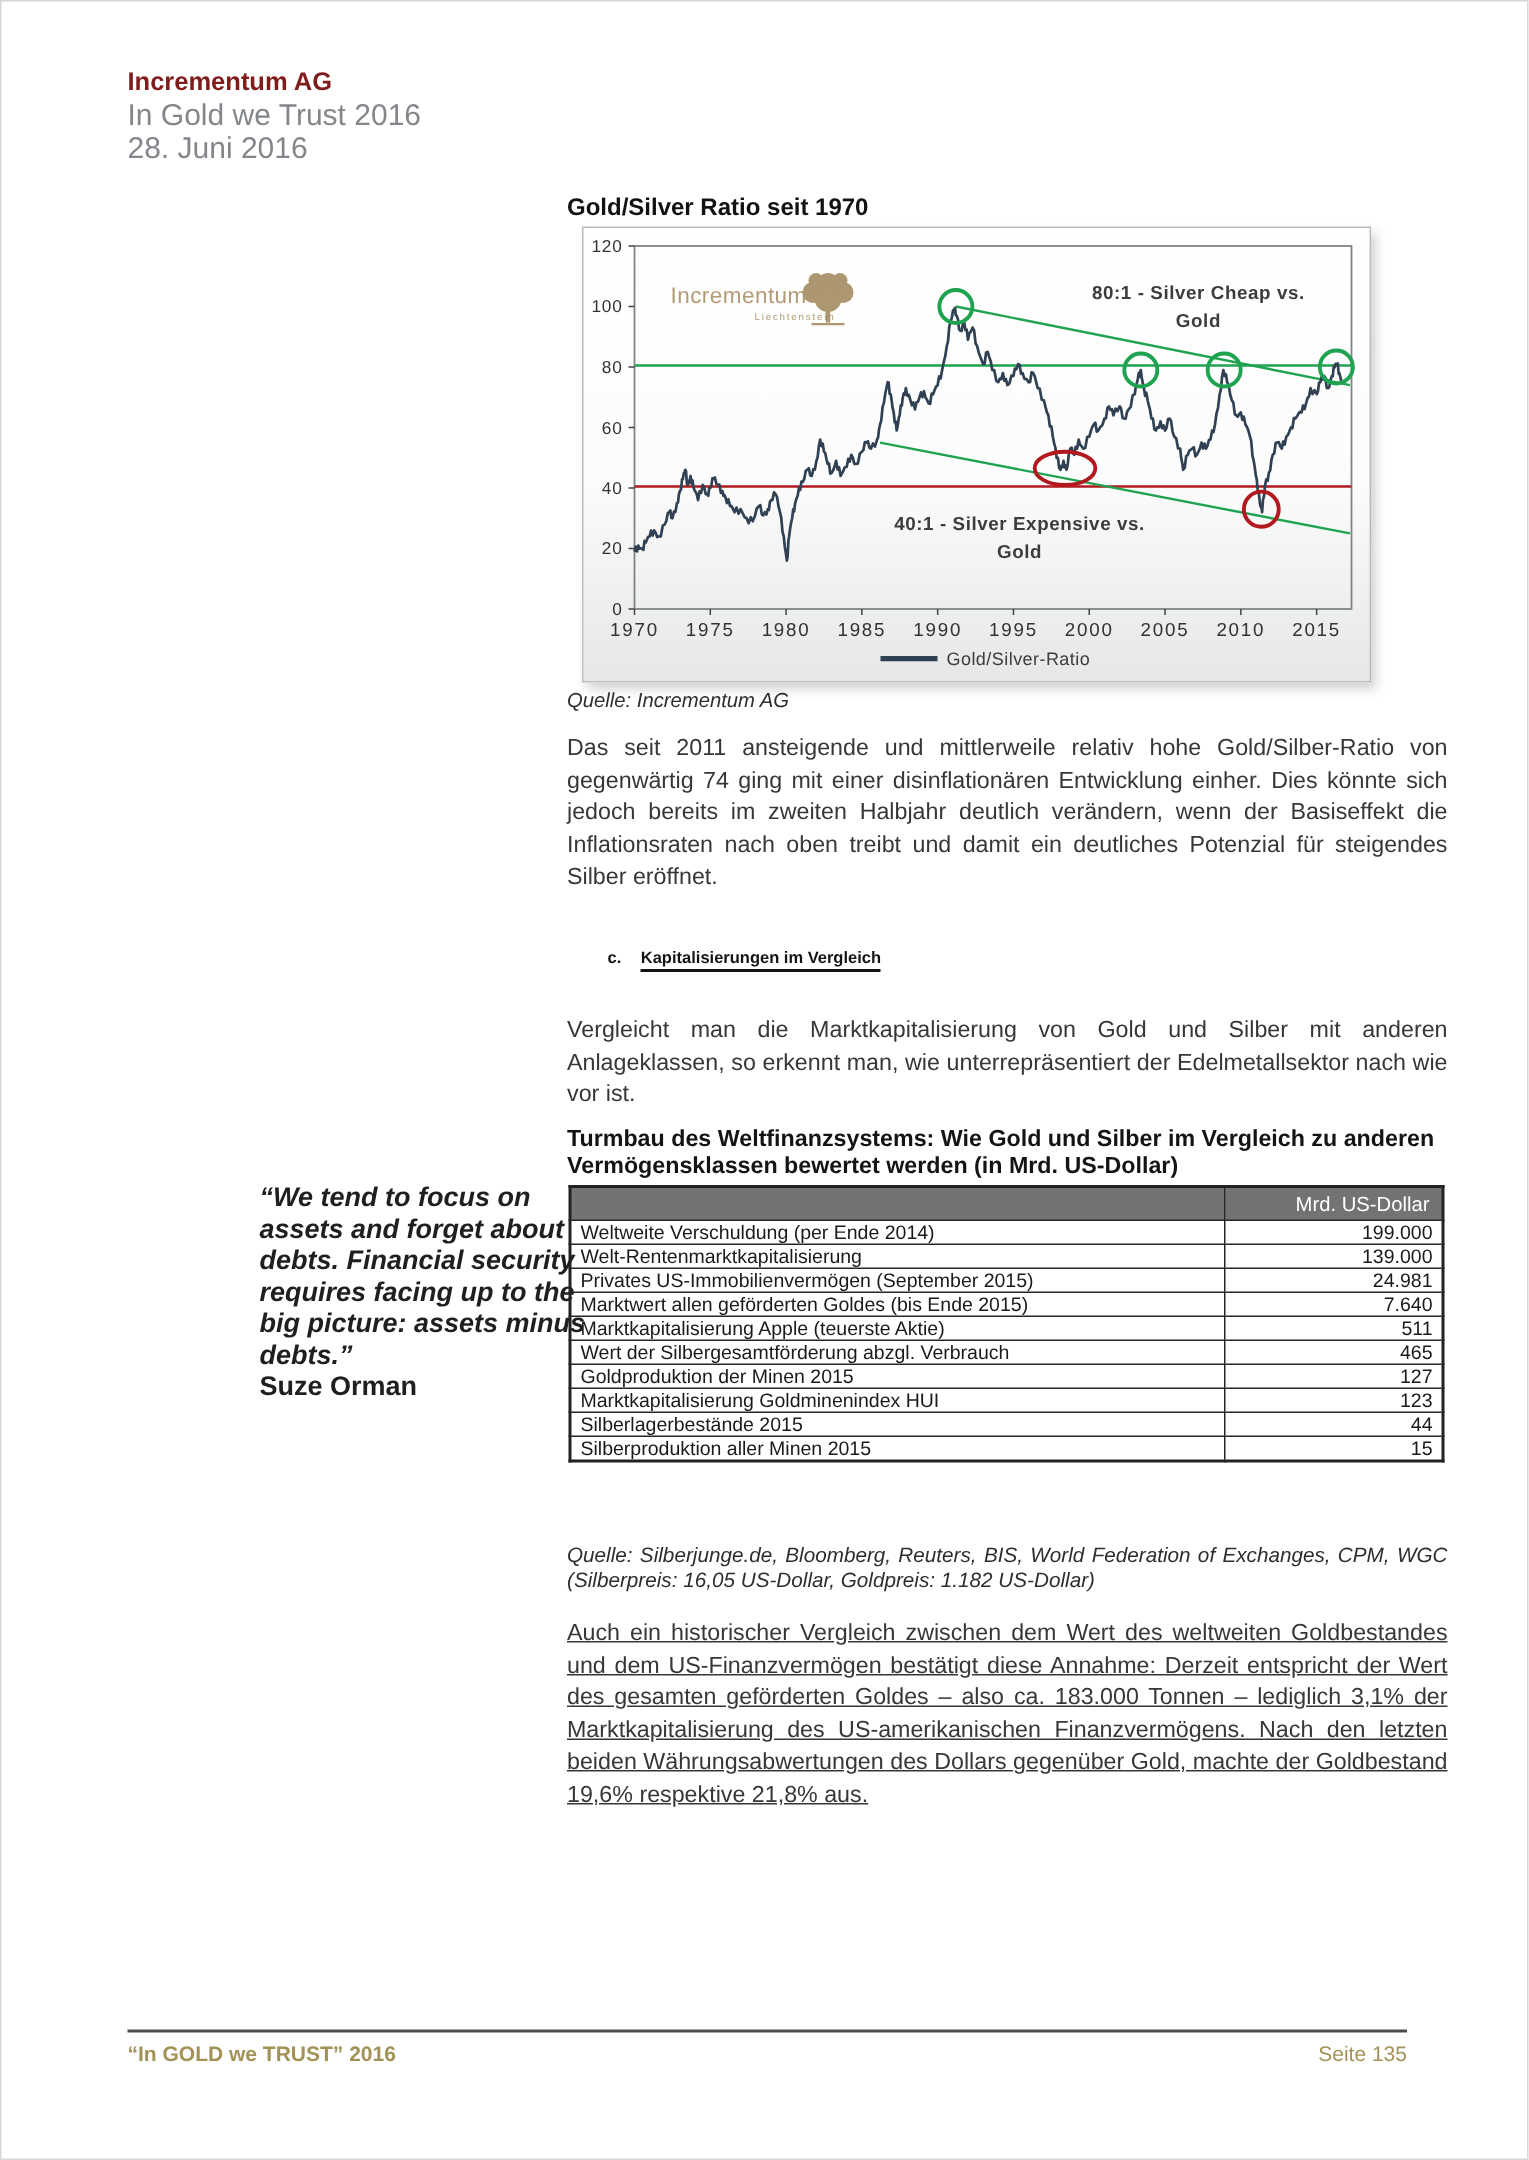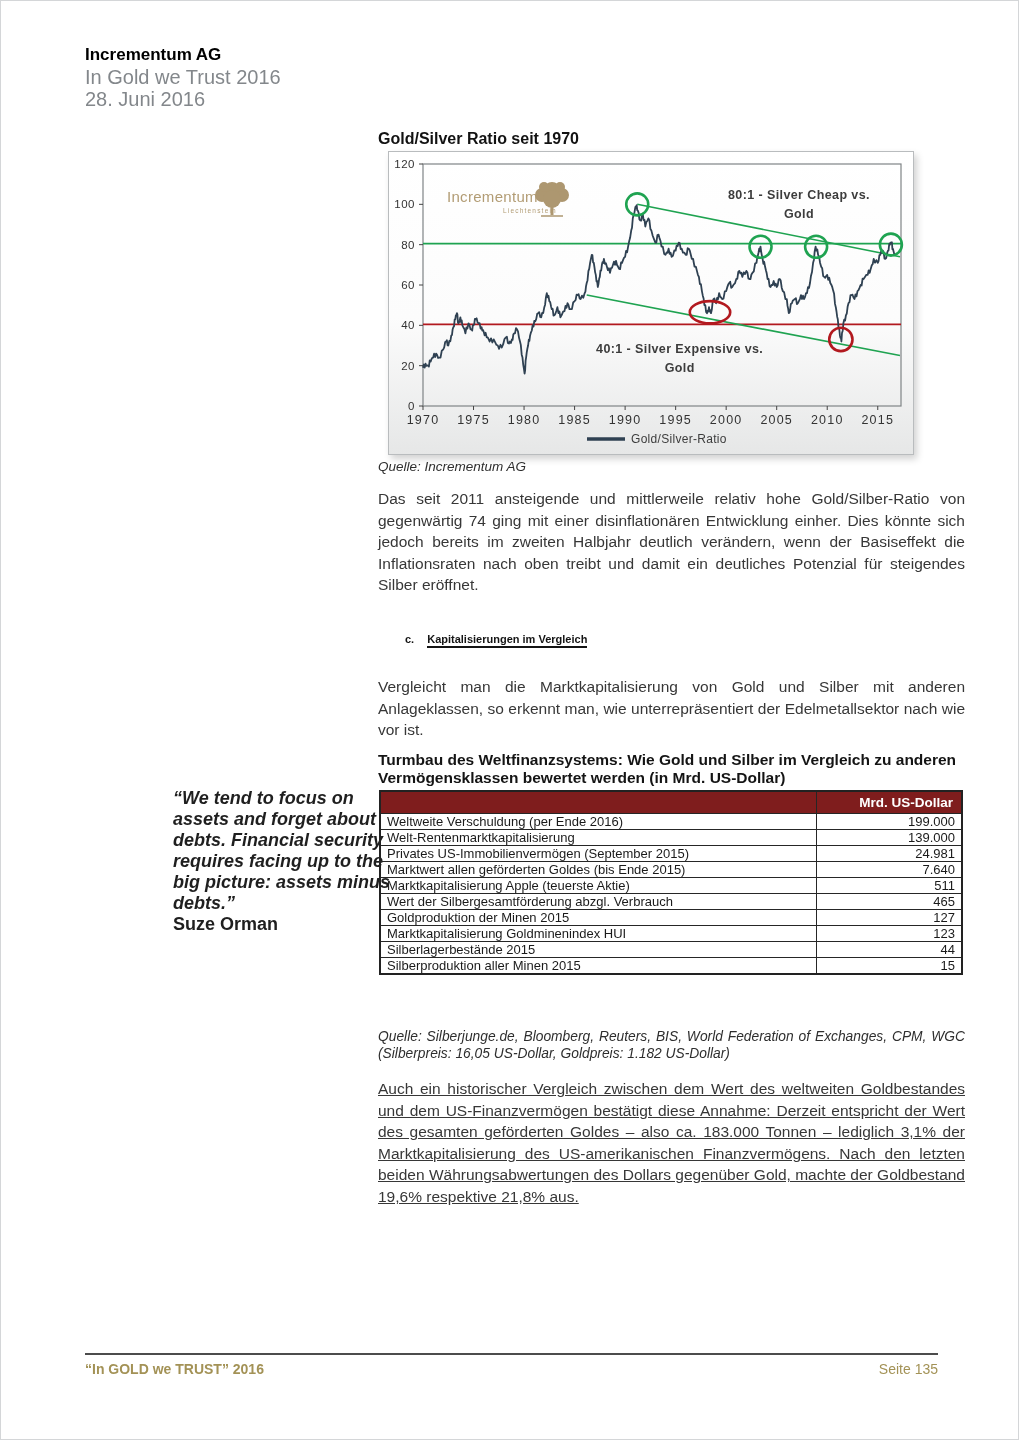--- a/index.html
+++ b/index.html
@@ -5,21 +5,21 @@
   html,body{margin:0;padding:0;}
   body{
     width:1019px;height:1440px;position:relative;background:#ffffff;
     font-family:"Liberation Sans","DejaVu Sans",sans-serif;color:#2e2e2e;
     overflow:hidden;
   }
   .page-frame{position:absolute;inset:0;border:1px solid #d4d6d8;pointer-events:none;}
 
   
   .doc-header{position:absolute;left:85px;top:44px;line-height:22px;}
-  .doc-header .company{font-size:17px;font-weight:bold;color:#000000;}
+  .doc-header .company{font-size:17px;font-weight:bold;color:#7f1d1d;}
   .doc-header .sub{font-size:20px;color:#83878b;}
 
   
   .chart-title{position:absolute;left:378px;top:130px;font-size:16px;font-weight:bold;color:#121212;}
   .chart-box{
     position:absolute;left:388px;top:151px;width:524px;height:302px;
     border:1px solid #b9bcbe;
     background:linear-gradient(180deg,#ffffff 0%,#fcfcfc 55%,#e6e7e7 100%);
     box-shadow:3px 4px 7px rgba(0,0,0,.18);
   }
@@ -39,21 +39,21 @@
   
   .section-heading{position:absolute;left:405px;top:633px;font-size:11px;font-weight:bold;color:#141414;}
   .section-heading .idx{display:inline-block;margin-right:13px;}
   .section-heading .txt{border-bottom:2px solid #141414;padding-bottom:1px;}
 
   
   .table-title{position:absolute;left:378px;top:751px;width:587px;font-size:15.5px;font-weight:bold;line-height:18px;color:#141414;}
   .data-table{position:absolute;left:379px;top:790px;width:584px;border-collapse:collapse;
     font-size:13px;color:#1a1a1a;border:2px solid #222;}
   .data-table th,.data-table td{border:1px solid #262626;padding:0 6px;height:15px;line-height:14px;}
-  .data-table thead th{background:#7f1d1d;color:#ffffff;font-weight:bold;font-size:13.5px;height:21px;}
+  .data-table thead th{background:#737373;color:#ffffff;font-weight:normal;font-size:13.5px;height:21px;}
   .data-table thead th.val{text-align:right;padding-right:8px;width:130px;}
   .data-table td.label{text-align:left;}
   .data-table td.value{text-align:right;}
   .table-source{position:absolute;left:378px;top:1029px;width:587px;font-size:13.8px;font-style:italic;
     line-height:16.5px;text-align:justify;color:#2e2e2e;}
 
   
   .quote{position:absolute;left:125px;top:788px;width:222px;font-size:18px;line-height:21px;font-weight:bold;color:#1f1f1f;margin-left:48px;}
   .quote .qline{font-style:italic;}
   .quote .attrib{font-style:normal;}
@@ -176,21 +176,21 @@
 
 <table class="data-table">
   <thead>
     <tr>
       <th class="lbl"></th>
       <th class="val">Mrd. US-Dollar</th>
     </tr>
   </thead>
   <tbody id="table-body">
       <tr>
-        <td class="label">Weltweite Verschuldung (per Ende 2016)</td>
+        <td class="label">Weltweite Verschuldung (per Ende 2014)</td>
         <td class="value">199.000</td>
       </tr>
       <tr>
         <td class="label">Welt-Rentenmarktkapitalisierung</td>
         <td class="value">139.000</td>
       </tr>
       <tr>
         <td class="label">Privates US-Immobilienvermögen (September 2015)</td>
         <td class="value">24.981</td>
       </tr>

